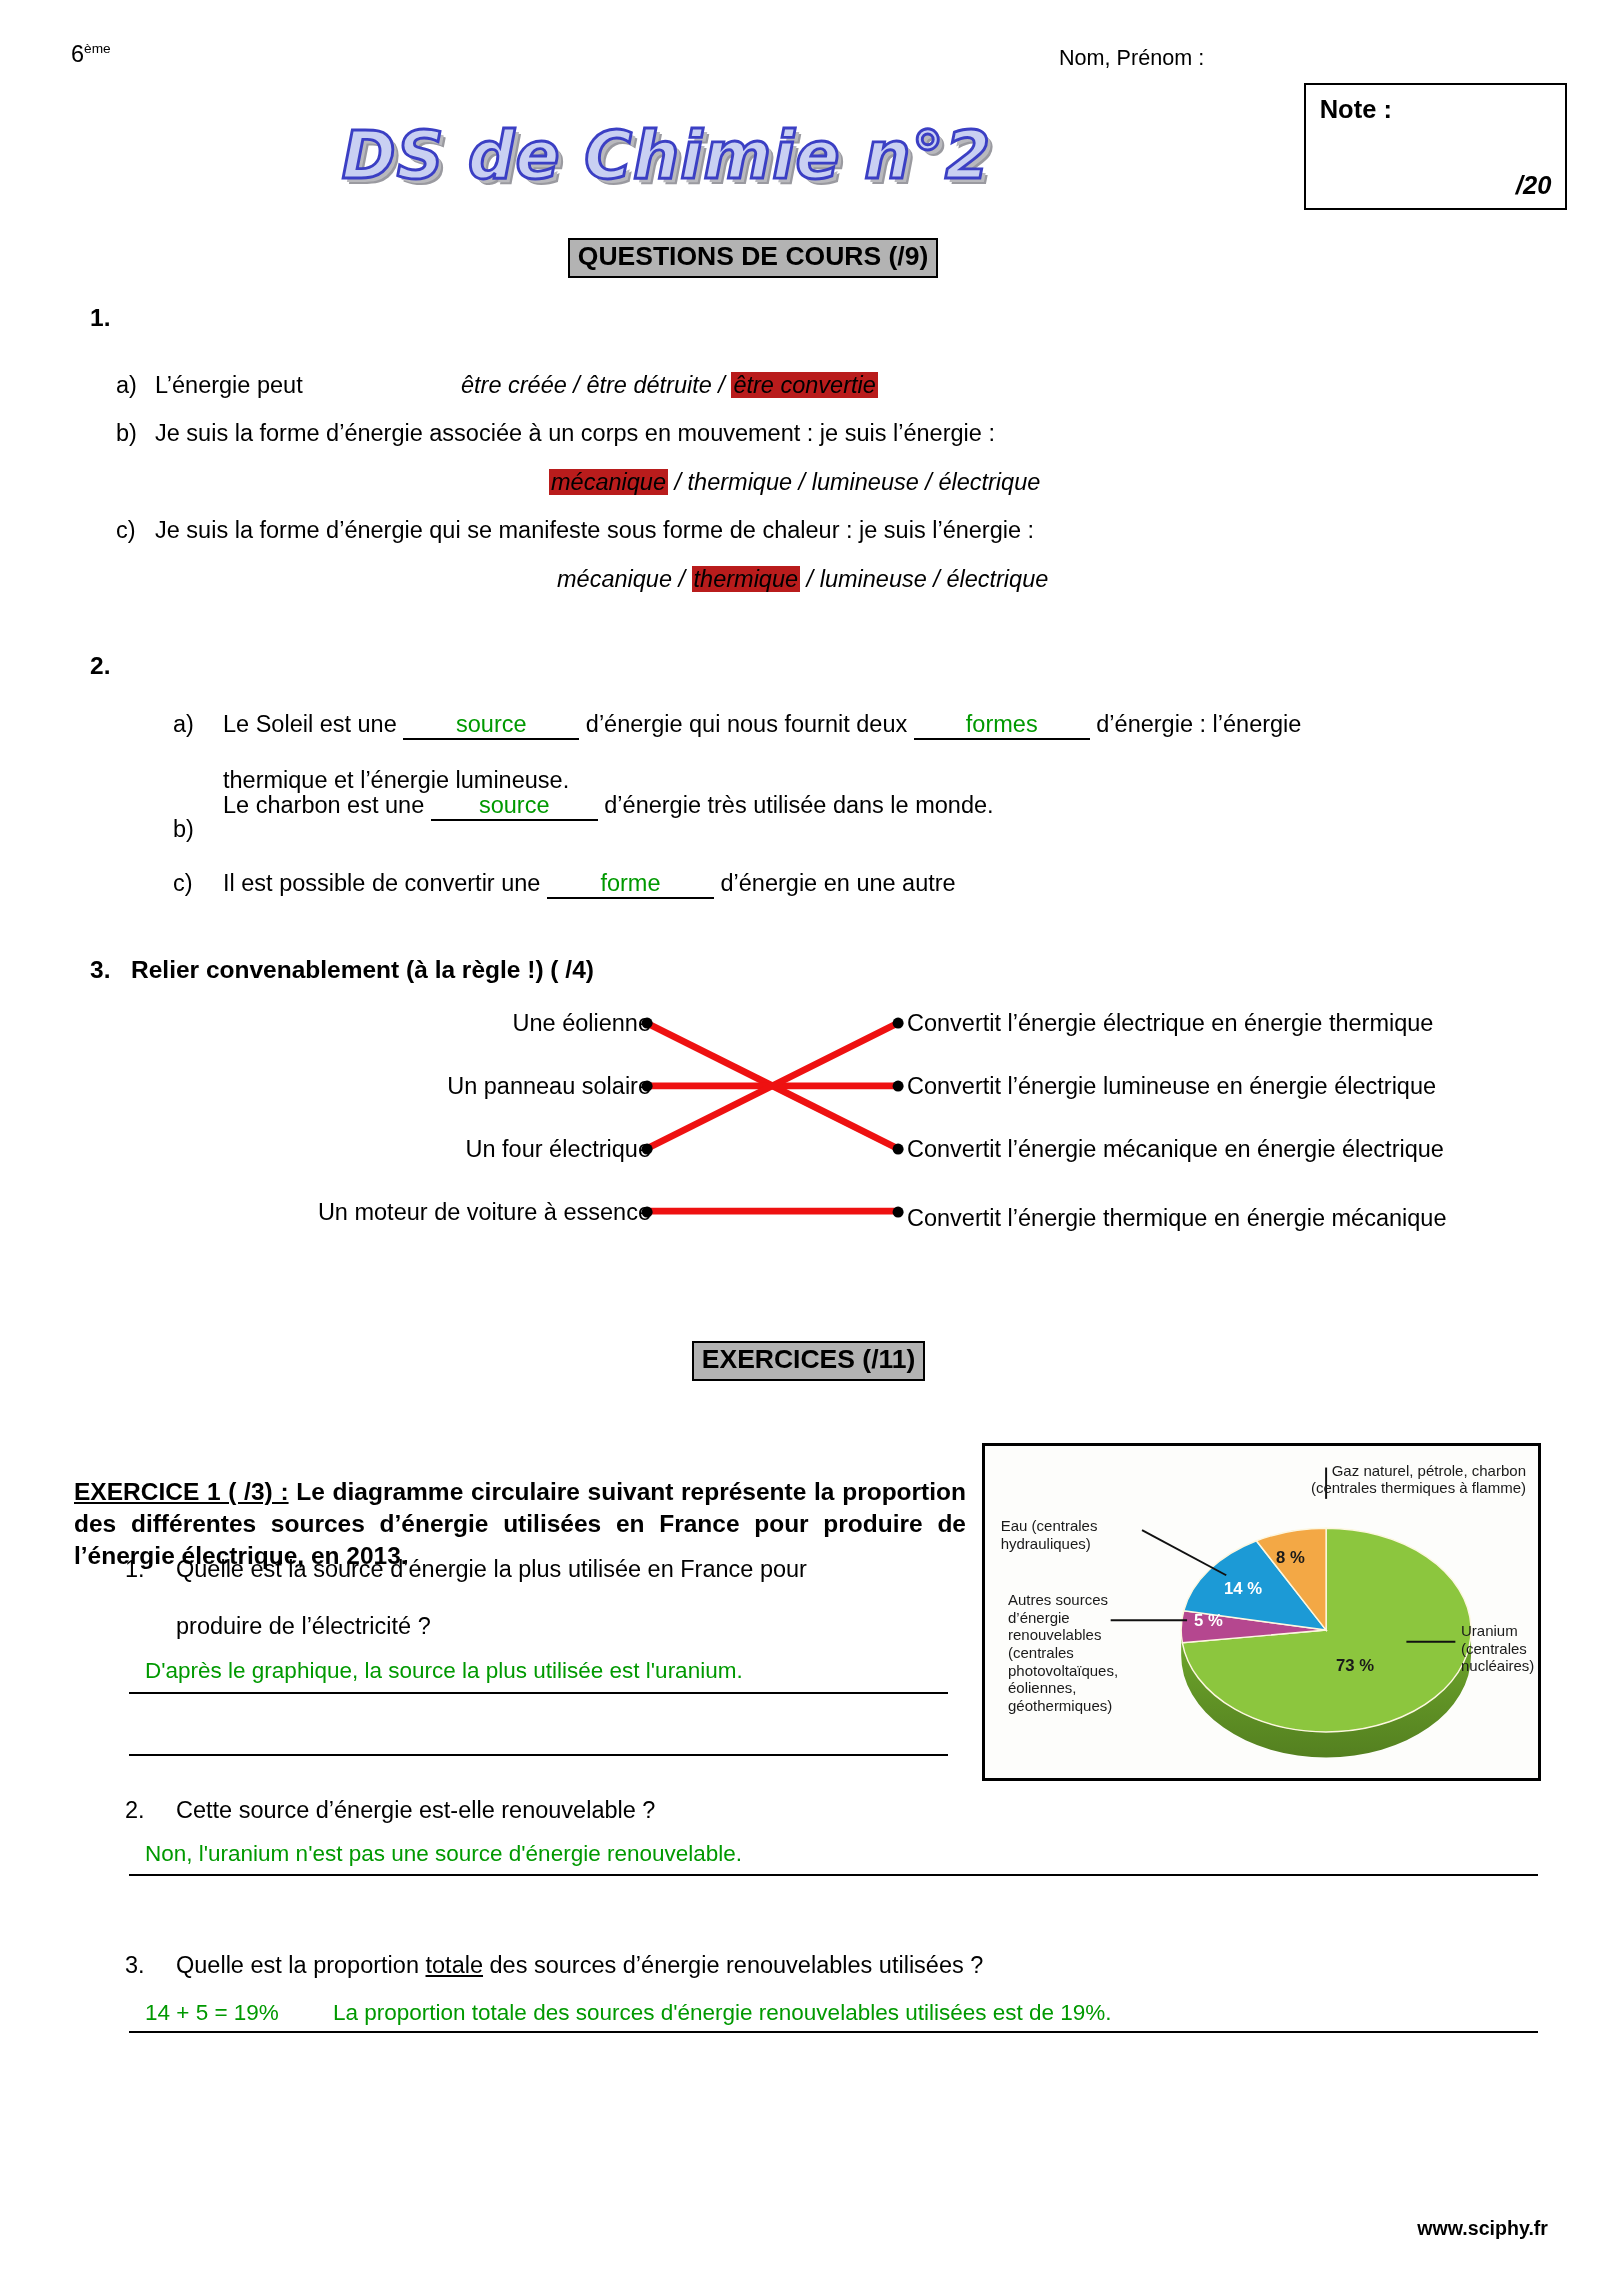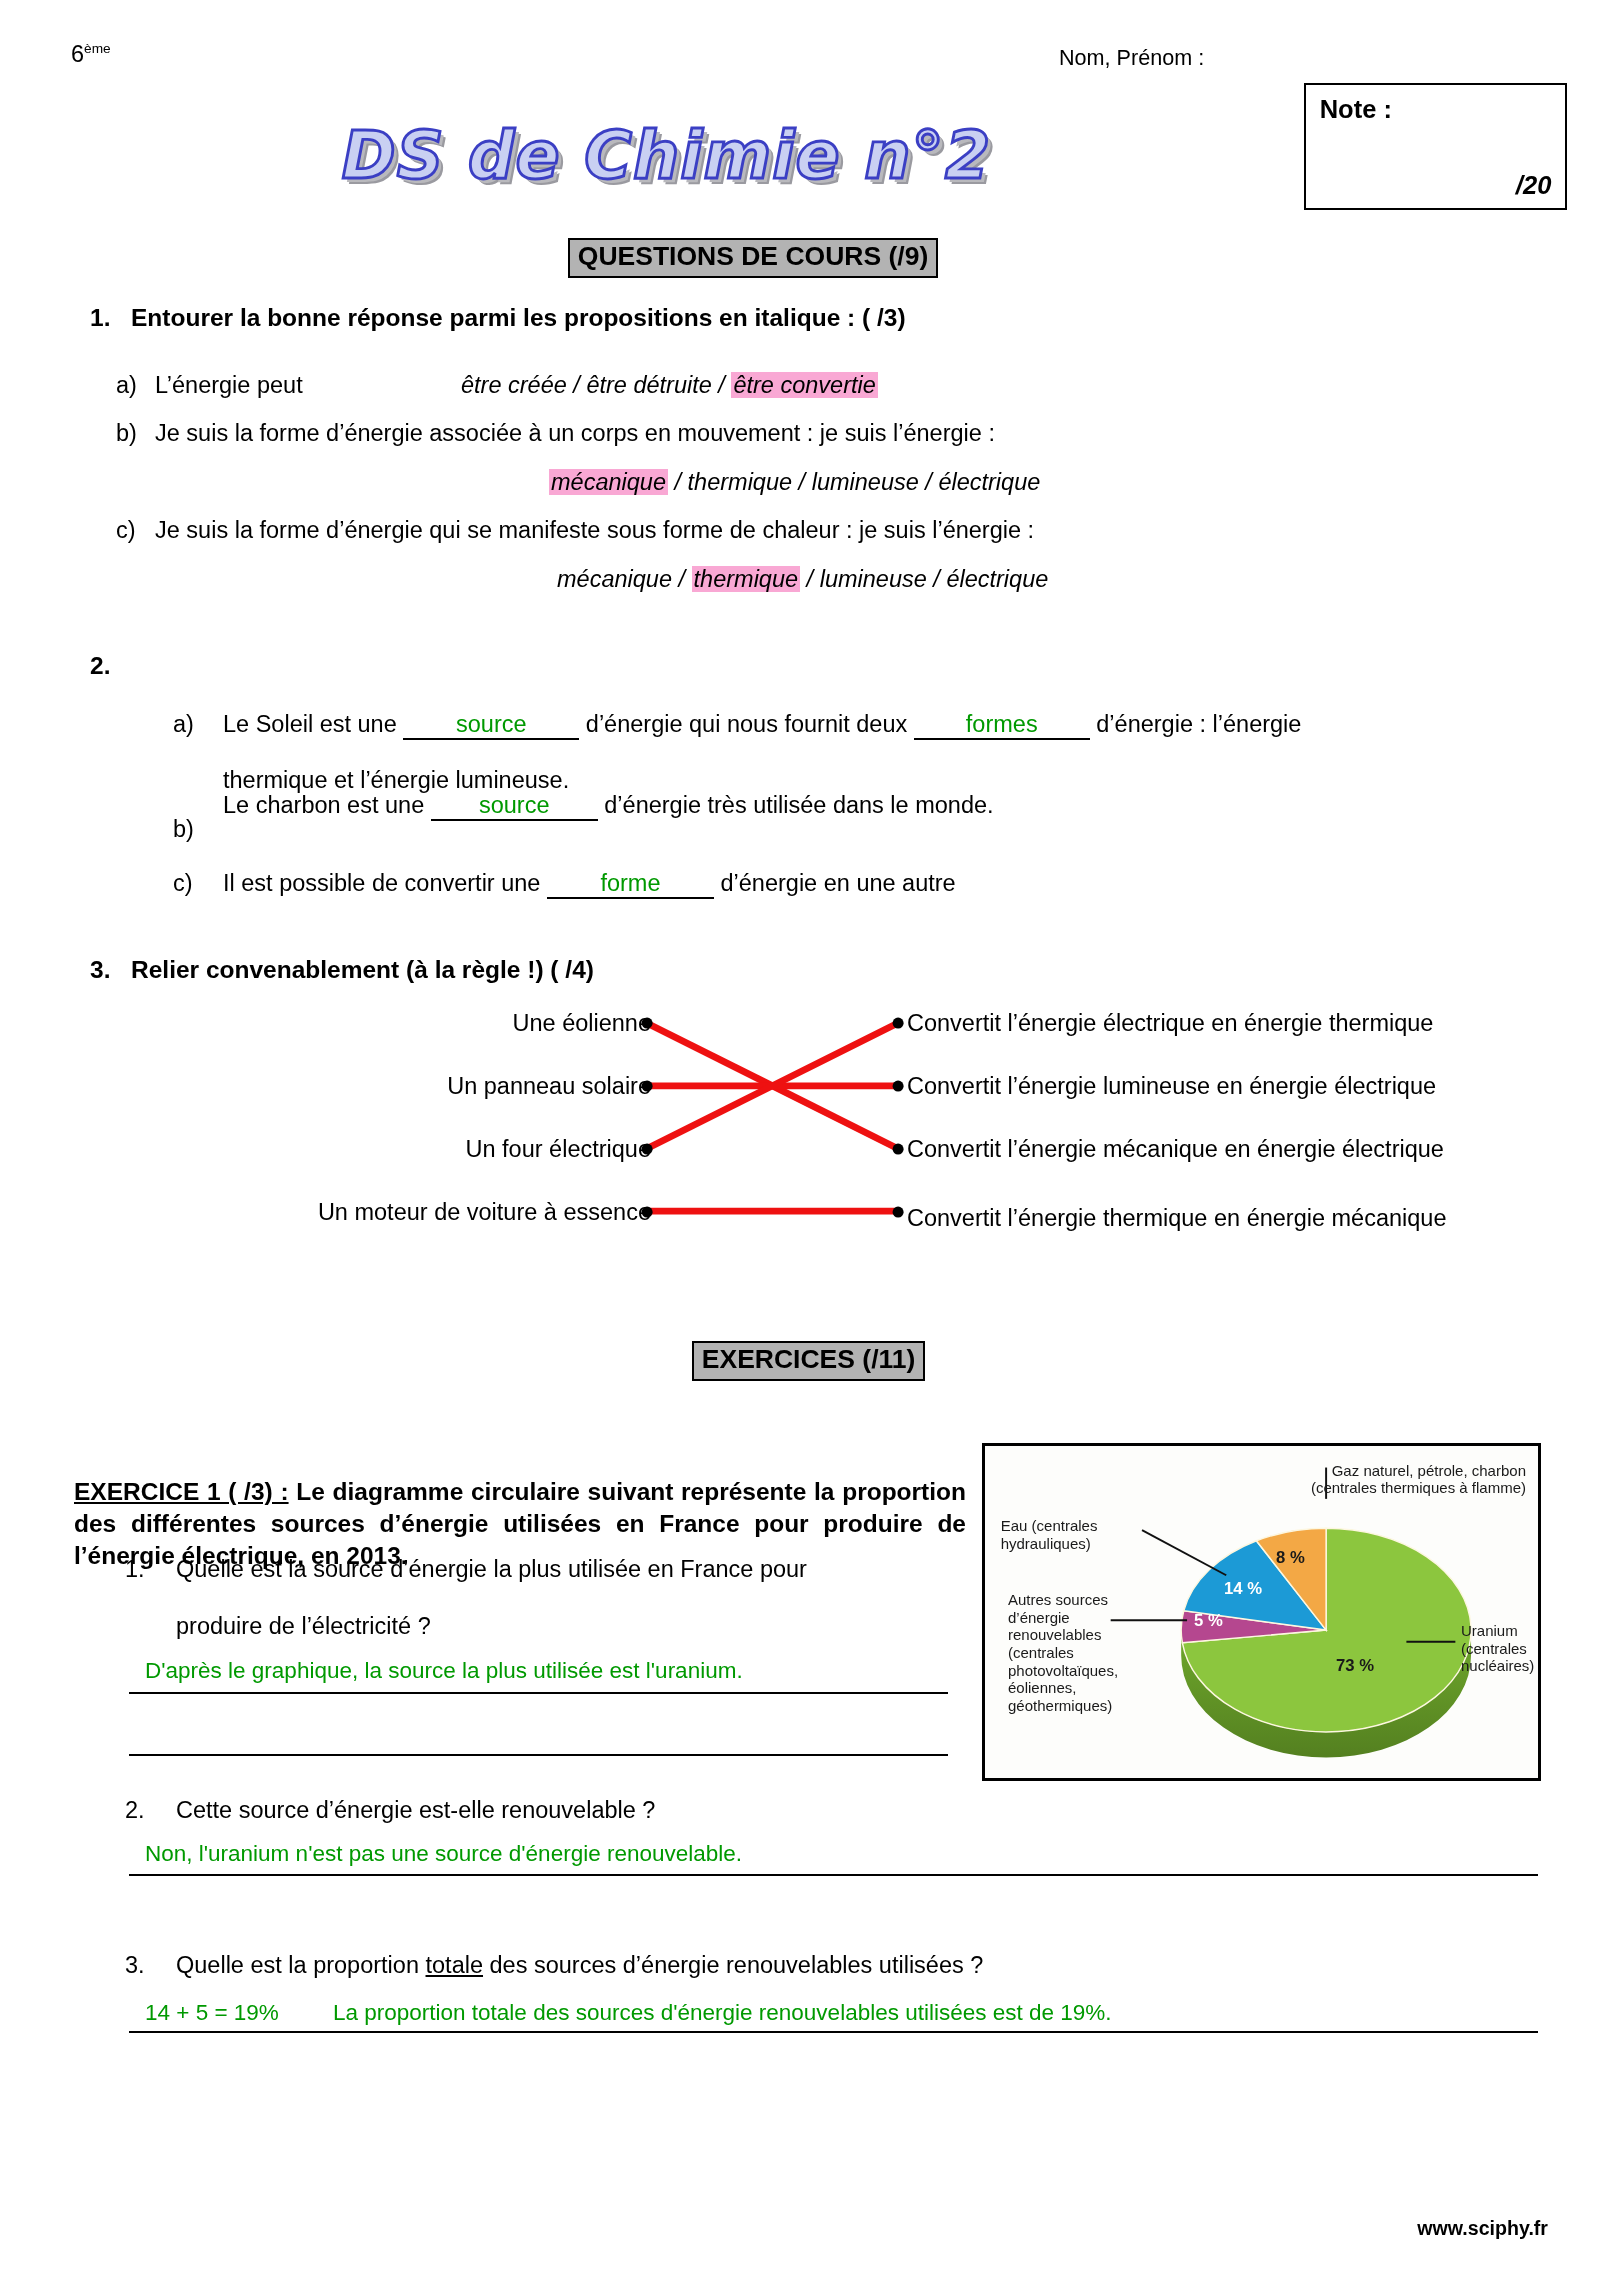--- a/index.html
+++ b/index.html
@@ -110,21 +110,21 @@
     font-size: 24.5px;
     white-space: nowrap;
   }
   .txt {
     position: absolute;
     font-size: 23.5px;
     white-space: nowrap;
   }
   .ital { font-style: italic; }
   .hl {
-    background: #f9a8d4;
+    background: #b91c1c;
     padding: 0 2px;
   }
 
   
   .blank {
     display: inline-block;
     position: relative;
     border-bottom: 2.5px solid #000;
     text-align: center;
     vertical-align: baseline;
@@ -250,21 +250,20 @@
   <div class="note-box">
     <div class="note-label">Note :</div>
     <div class="note-total">/20</div>
   </div>
 
   <div class="wordart">DS de Chimie n°2</div>
 
   <div class="banner" id="banner-cours">QUESTIONS DE COURS (/9)</div>
 
   <div class="q-num" style="left:90px; top:304px;">1.</div>
-  <div class="q-title" style="left:131px; top:304px;">Entourer la bonne réponse parmi les propositions en italique : ( /3)</div>
 
   <div class="txt" style="left:116px; top:372px;">a)</div>
   <div class="txt" style="left:155px; top:372px;">L’énergie peut</div>
   <div class="txt ital" style="left:461px; top:372px;">
     <span>être créée</span>
     <span>/</span>
     <span>être détruite</span>
     <span>/</span>
     <span class="hl">être convertie</span>
   </div>

